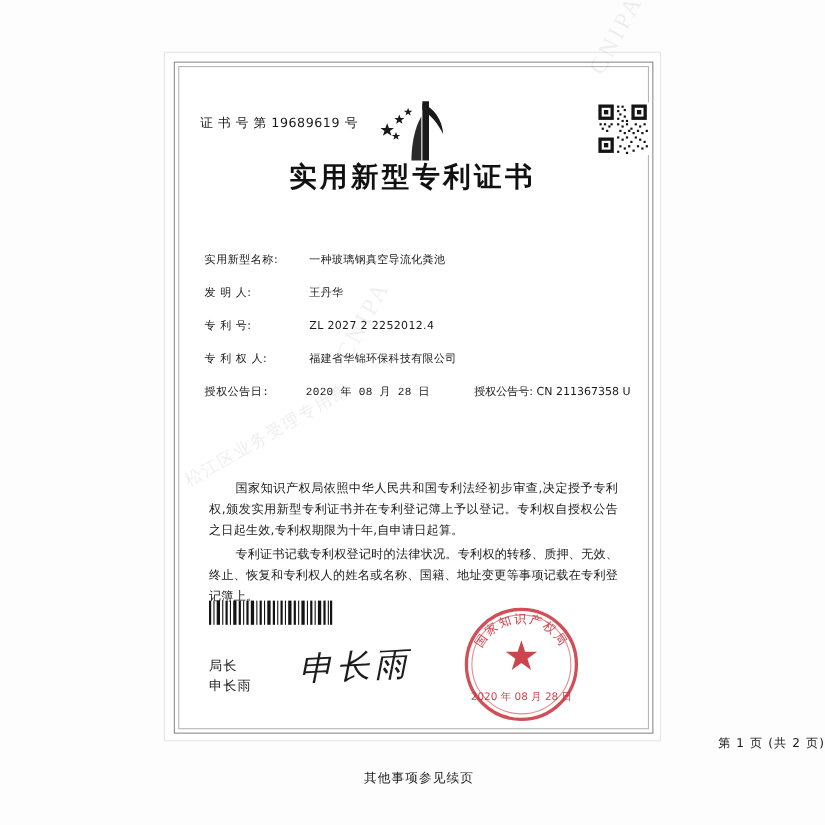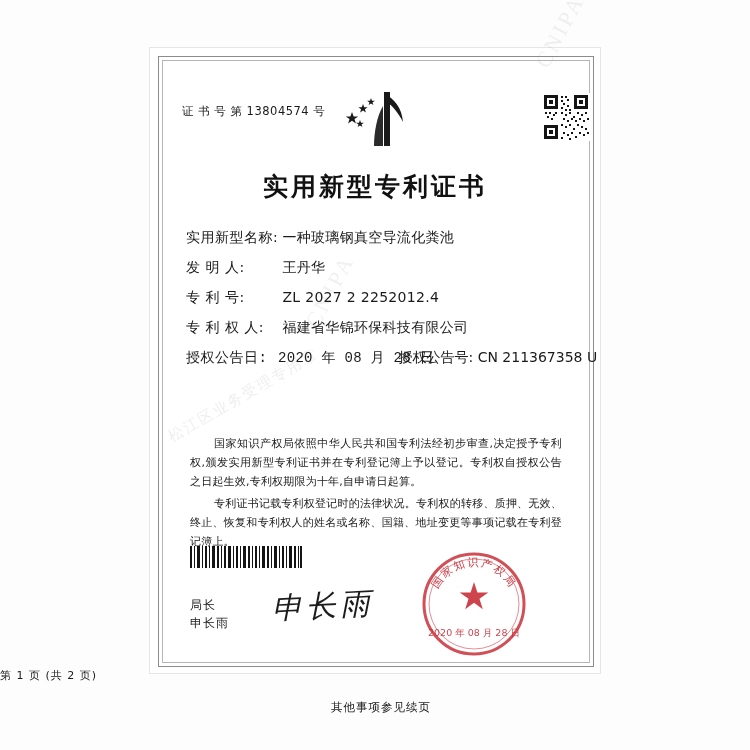--- a/index.html
+++ b/index.html
@@ -102,36 +102,36 @@
     top: 88px;
     width: 80px;
     height: 62px;
   }
   .logo svg { display: block; }
 
   .main-title {
     position: absolute;
     left: 0;
     right: 0;
-    top: 170px;
+    top: 144px;
     text-align: center;
     font-family: "DejaVu Sans", sans-serif;
     font-size: 25px;
     font-weight: bold;
     letter-spacing: 3px;
     color: #111;
   }
 
   
   .fields {
     position: absolute;
     left: 186px;
     top: 222px;
     width: 378px;
-    font-size: 14px;
+    font-size: 10px;
     font-family: "DejaVu Sans", sans-serif;
     color: #1a1a1a;
   }
   .field-row {
     position: relative;
     height: 30px;
     line-height: 30px;
     white-space: nowrap;
   }
   .field-label {
@@ -143,21 +143,21 @@
     display: inline-block;
     letter-spacing: 0.3px;
   }
   .two-col {
     position: relative;
     height: 30px;
     line-height: 30px;
     white-space: nowrap;
   }
   .two-col .col-a { display: inline-block; width: 208px; font-family: Liberation Mono, monospace; }
-  .two-col .col-b { display: inline-block; }
+  .two-col .col-b { display: inline-block; margin-left: 34px; }
 
   
   .para {
     position: absolute;
     left: 190px;
     width: 372px;
     font-size: 11px;
     line-height: 19px;
     font-family: "DejaVu Sans", sans-serif;
     text-align: justify;
@@ -213,25 +213,26 @@
     width: 112px;
     height: 112px;
   }
   .seal svg { display: block; }
 
   .page-no {
     position: absolute;
     left: 0;
     right: 0;
     top: 668px;
-    text-align: left;
+    text-align: right;
     font-size: 11px;
     font-family: "DejaVu Sans", sans-serif;
     color: #1a1a1a;
     letter-spacing: 1px;
+    padding-left: 40px;
   }
   .footer-note {
     position: absolute;
     left: 12px;
     right: 0;
     top: 700px;
     text-align: center;
     font-size: 11.5px;
     font-family: "DejaVu Sans", sans-serif;
     color: #1a1a1a;
@@ -246,21 +247,21 @@
   <div class="paper"></div>
   <div class="border-outer"></div>
   <div class="border-inner"></div>
 
   <div class="watermark">
     <div class="wm-cnipa" style="left:530px; top:60px; transform: rotate(-62deg);">CNIPA</div>
     <div class="wm-cnipa" style="left:300px; top:320px; transform: rotate(-62deg);">CNIPA</div>
     <div class="wm-text" style="left:165px; top:430px; transform: rotate(-30deg);">松江区业务受理专用章</div>
   </div>
 
-  <div class="cert-no">证 书 号 第 13804574 号</div>
+  <div class="cert-no">证 书 号 第 19689619 号</div>
 
   <div class="logo">
     <svg width="80" height="62" viewBox="0 0 80 62">
       <path d="M44 4 L44 58 L50 58 L50 4 Z" fill="#1a1a1a"></path>
       <path d="M44 6 C54 10, 62 20, 63 34 C58 24, 51 16, 44 12 Z" fill="#1a1a1a"></path>
       <path d="M43 18 L43 58 L34 58 C34 44, 37 28, 43 18 Z" fill="#2a2a2a"></path>
       <g fill="#1a1a1a">
         <polygon points="12,24 13.6,28.4 18.2,28.4 14.5,31.1 15.9,35.5 12,32.8 8.1,35.5 9.5,31.1 5.8,28.4 10.4,28.4"></polygon>
         <polygon points="23,16 24.2,19.3 27.6,19.3 24.9,21.3 25.9,24.6 23,22.6 20.1,24.6 21.1,21.3 18.4,19.3 21.8,19.3"></polygon>
         <polygon points="31,10 32,12.7 34.9,12.7 32.5,14.4 33.4,17.1 31,15.4 28.6,17.1 29.5,14.4 27.1,12.7 30,12.7"></polygon>

